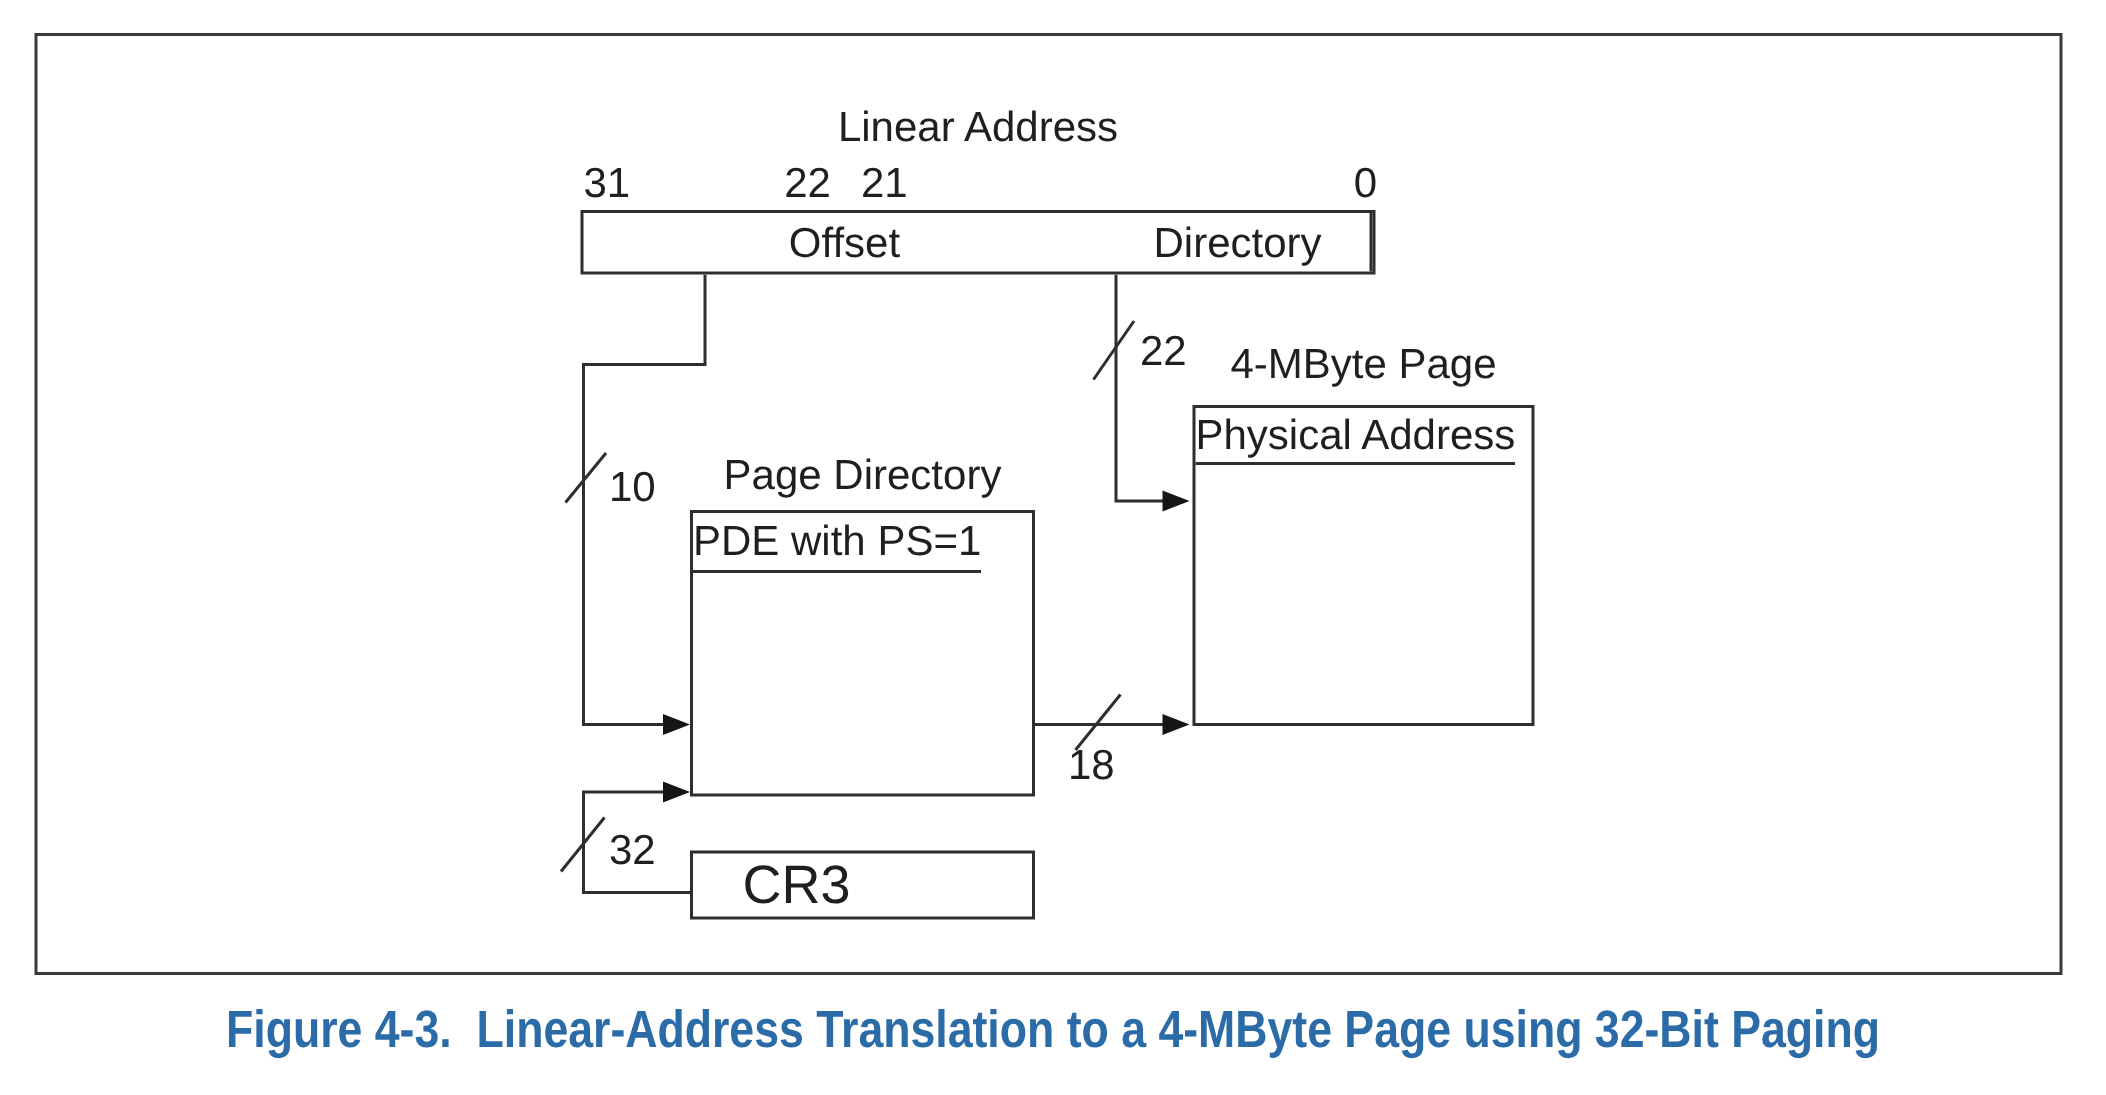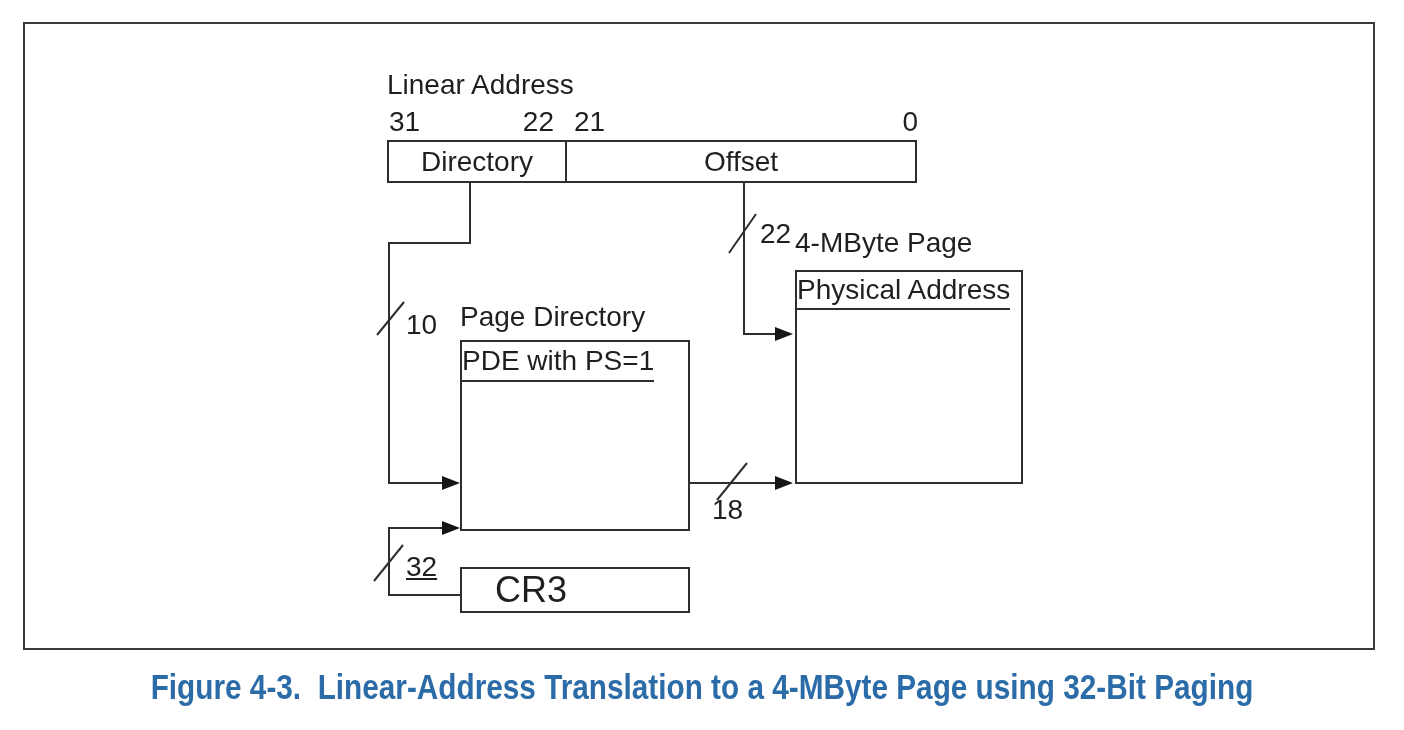--- a/index.html
+++ b/index.html
@@ -24,21 +24,21 @@
   .wires polyline, .wires line { fill: none; stroke: #2e2e2e; stroke-width: 2; }
   .wires polygon { fill: #151515; stroke: none; }
 
   .lbl {
     position: absolute;
     font-size: 28px;
     line-height: 30px;
     white-space: nowrap;
     color: #1f1f1f;
   }
-  .center { text-align: left; }
+  .center { text-align: center; }
   .right { text-align: right; }
 
   .box {
     position: absolute;
     border: 2px solid #2e2e2e;
     box-sizing: border-box;
     background: #ffffff;
   }
 
   
@@ -108,28 +108,28 @@
   </svg>
 
   <div class="lbl center" style="left:387px; top:70px; width:530px;">Linear Address</div>
 
   <div class="lbl" style="left:389px; top:107px;">31</div>
   <div class="lbl right" style="left:494px; top:107px; width:60px;">22</div>
   <div class="lbl" style="left:574px; top:107px;">21</div>
   <div class="lbl right" style="left:858px; top:107px; width:60px;">0</div>
 
   <div class="box la-box">
+    <div class="la-cell la-off">Offset</div>
     <div class="la-cell la-dir">Directory</div>
-    <div class="la-cell la-off">Offset</div>
   </div>
 
   <div class="lbl" style="left:406px; top:310px;">10</div>
   <div class="lbl" style="left:760px; top:219px;">22</div>
   <div class="lbl" style="left:712px; top:495px;">18</div>
-  <div class="lbl" style="left:406px; top:552px;text-decoration:underline;">32</div>
+  <div class="lbl" style="left:406px; top:552px;">32</div>
 
   <div class="lbl center" style="left:460px; top:302px; width:230px;">Page Directory</div>
   <div class="box pd-box">
     <div class="pd-top"></div>
     <div class="pd-entry">PDE with PS=1</div>
     <div class="pd-rest"></div>
   </div>
 
   <div class="lbl center" style="left:795px; top:228px; width:228px;">4-MByte Page</div>
   <div class="box pg-box">

